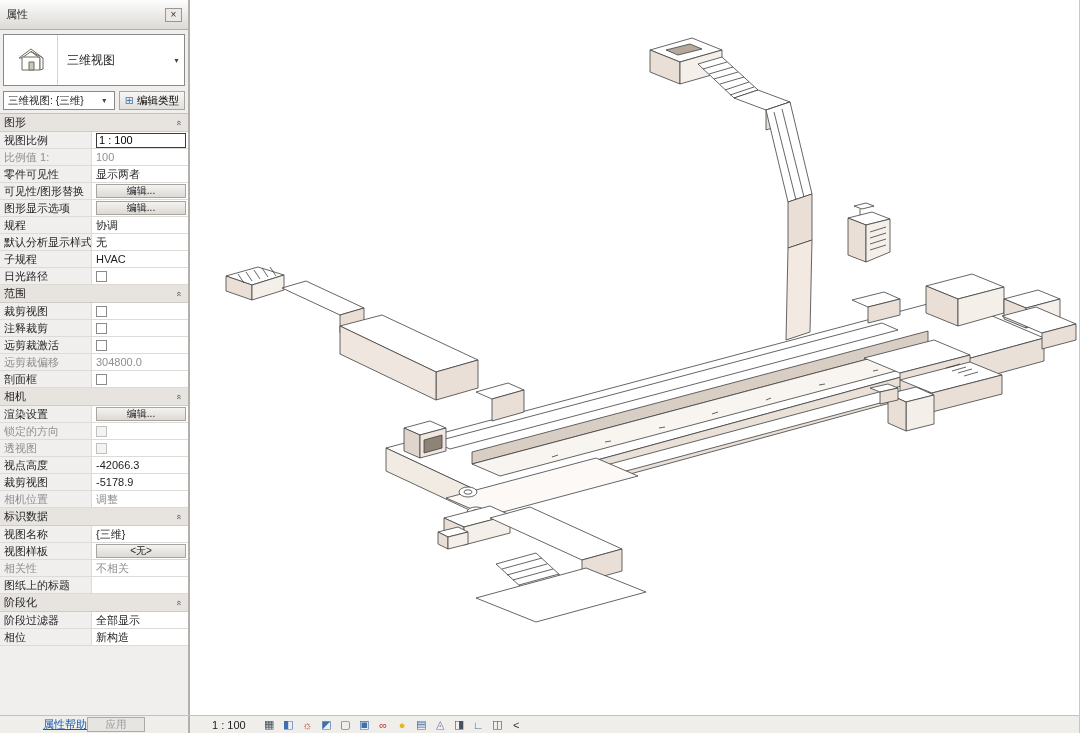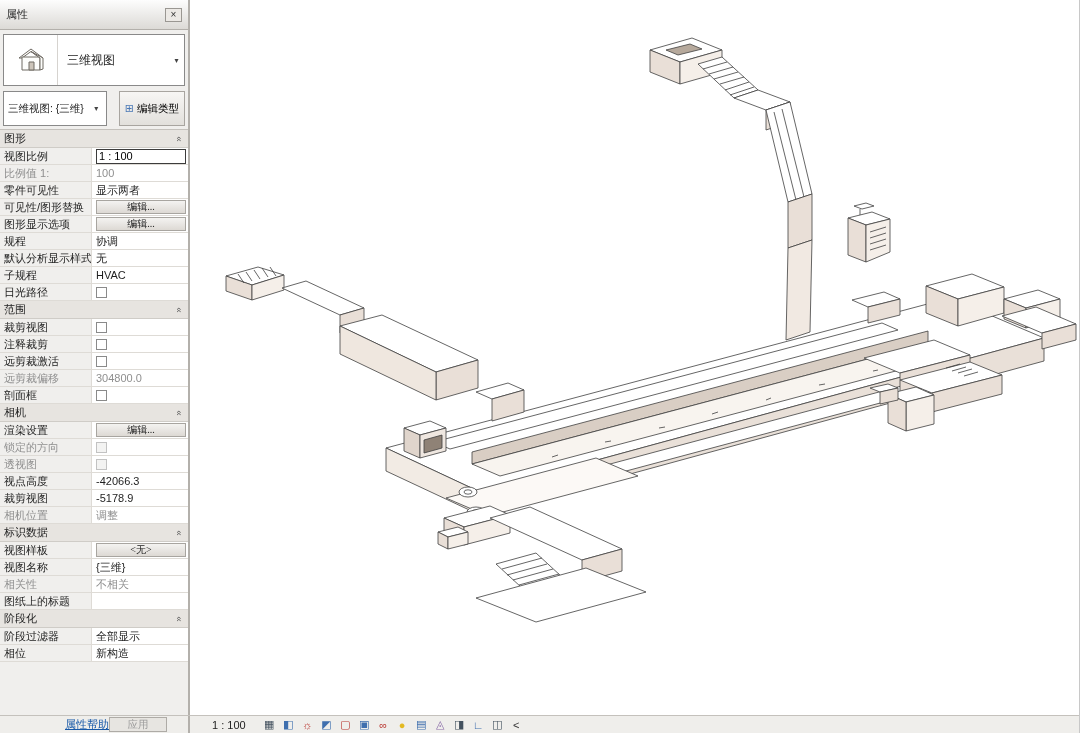--- a/index.html
+++ b/index.html
@@ -9,44 +9,44 @@
   .content{flex:1;display:flex;min-height:0}
 
   
   .panel{width:190px;background:#f0efed;border-right:2px solid #b3b0ab;display:flex;flex-direction:column;flex:none}
   .titlebar{height:30px;background:linear-gradient(#fdfdfd,#dcdad6);border-bottom:1px solid #b3b0ab;display:flex;align-items:center;justify-content:space-between;padding:0 6px 0 6px}
   .closebox{width:17px;height:14px;border:1px solid #9a9792;background:#ece9e5;display:flex;align-items:center;justify-content:center;font-size:10px;line-height:10px;color:#333}
   .typebox{margin:4px 3px 1px 3px;background:#fff;border:1px solid #898989;height:52px;display:flex;align-items:stretch}
   .typeicon{width:54px;border-right:1px solid #d6d3cf;display:flex;align-items:center;justify-content:center}
   .typelabel{flex:1;display:flex;align-items:center;padding-left:9px;font-size:12px}
   .dd{width:15px;display:flex;align-items:center;justify-content:center;color:#444;font-size:8px}
-  .viewrow{display:flex;margin:4px 3px 3px 3px;gap:12px;height:35px}
+  .viewrow{display:flex;margin:4px 3px 3px 3px;gap:4px;height:19px}
   .combo{flex:1;background:#fff;border:1px solid #898989;display:flex;align-items:center;justify-content:space-between;padding:0 2px 0 4px;font-size:10.5px}
   .edittype{display:flex;align-items:center;gap:3px;border:1px solid #a8a5a0;background:linear-gradient(#f7f6f4,#e2e0dc);padding:0 5px;font-size:10.5px;font-family:inherit}
   .etglyph{color:#4a78b5;font-size:11px}
 
   .grid{flex:1;overflow:hidden;border-top:1px solid #c4c1bc;background:#f0efed}
   .sec{height:18px;background:#e7e4e0;border-bottom:1px solid #cfccc7;display:flex;align-items:center;justify-content:space-between;padding:0 7px 0 4px;font-size:11px}
   .sec .ch{color:#555;font-size:9px;display:inline-block;transform:rotate(90deg)}
   .row{display:flex;height:17px;border-bottom:1px solid #dedbd6;background:#f0efed}
   .lab{width:92px;padding:1px 2px 0 4px;border-right:1px solid #dedbd6;overflow:hidden;white-space:nowrap}
   .val{flex:1;background:#fff;padding:0 2px 0 4px;overflow:hidden;white-space:nowrap;display:flex;align-items:center}
   .gray{color:#8f8f8f}
   .val input{width:100%;height:15px;border:1px solid #3c3c3c;font-size:11px;padding:0 2px;font-family:inherit;background:#fff}
-  .cellbtn{width:100%;height:14px;border:1px solid #a8a5a0;background:linear-gradient(#f4f3f1,#ddd9d4);font-size:10px;line-height:10px;font-family:Liberation Serif, serif;color:#222}
+  .cellbtn{width:100%;height:14px;border:1px solid #a8a5a0;background:linear-gradient(#f4f3f1,#ddd9d4);font-size:10px;line-height:10px;font-family:Liberation Sans, sans-serif;color:#222}
   .cb{width:11px;height:11px;border:1px solid #8a8a8a;background:#fff;display:inline-block}
   .cb.cbgray{border-color:#c2c2c2;background:#f3f3f2}
 
   
   .main{flex:1;position:relative;background:#fff;overflow:hidden}
   .main svg{position:absolute;left:0;top:0}
 
   
   .bottombar{height:18px;background:#efeeeb;border-top:1px solid #c4c1bc;display:flex;align-items:center;flex:none}
-  .pb-left{width:190px;height:100%;display:flex;align-items:center;justify-content:flex-end;padding:0 21px;border-right:2px solid #b3b0ab;flex:none}
+  .pb-left{width:190px;height:100%;display:flex;align-items:center;justify-content:center;padding:0 21px;border-right:2px solid #b3b0ab;flex:none}
   .helplink{color:#1859a8;text-decoration:underline;cursor:pointer}
   .applybtn{width:58px;height:15px;background:#e7e5e1;border:1px solid #aeaba6;color:#9b9b9b;font-size:10.5px;line-height:11px;font-family:Liberation Serif, serif}
   .viewbar{display:flex;align-items:center;padding-left:22px;gap:4px}
   .scale{margin-right:12px;color:#222}
   .vicon{width:15px;height:15px;display:flex;align-items:center;justify-content:center;font-size:11px;cursor:pointer}
 </style>
 </head>
 <body>
 
 <div class="app">
@@ -197,28 +197,28 @@
           </div>
           <div class="row">
             <div class="lab gray">相机位置</div>
             <div class="val gray">调整</div>
           </div>
           <div class="sec">
             <span>标识数据</span>
             <span class="ch">«</span>
           </div>
           <div class="row">
-            <div class="lab">视图样板</div>
-            <div class="val">
-              <button class="cellbtn">&lt;无&gt;</button>
-            </div>
-          </div>
-          <div class="row">
             <div class="lab">视图名称</div>
             <div class="val">{三维}</div>
+          </div>
+          <div class="row">
+            <div class="lab">视图样板</div>
+            <div class="val">
+              <button class="cellbtn">&lt;无&gt;</button>
+            </div>
           </div>
           <div class="row">
             <div class="lab gray">相关性</div>
             <div class="val gray">不相关</div>
           </div>
           <div class="row">
             <div class="lab">图纸上的标题</div>
             <div class="val"></div>
           </div>
           <div class="sec">

